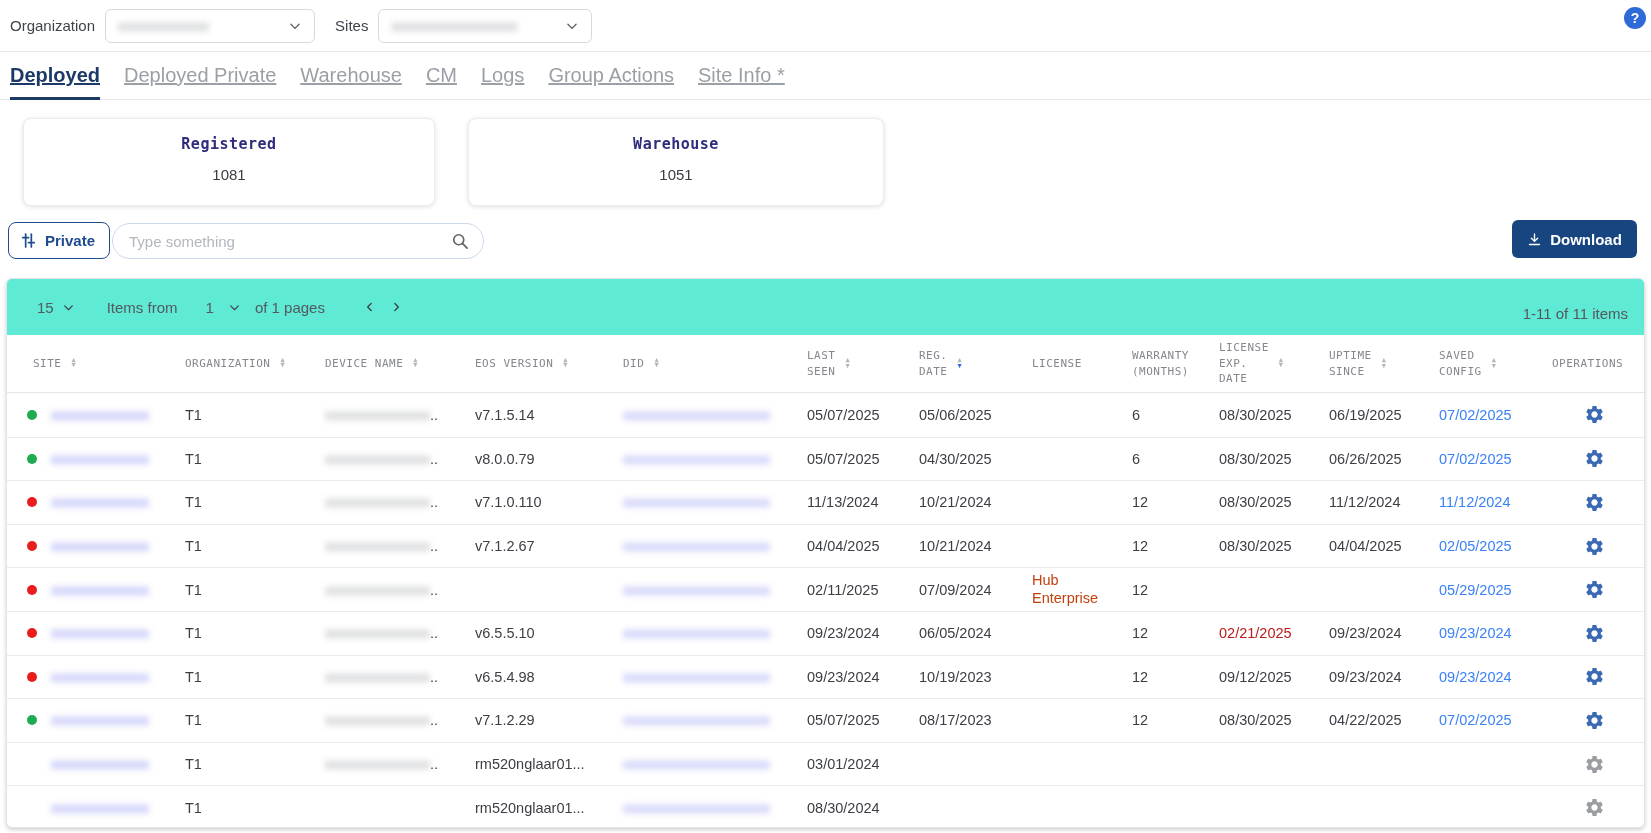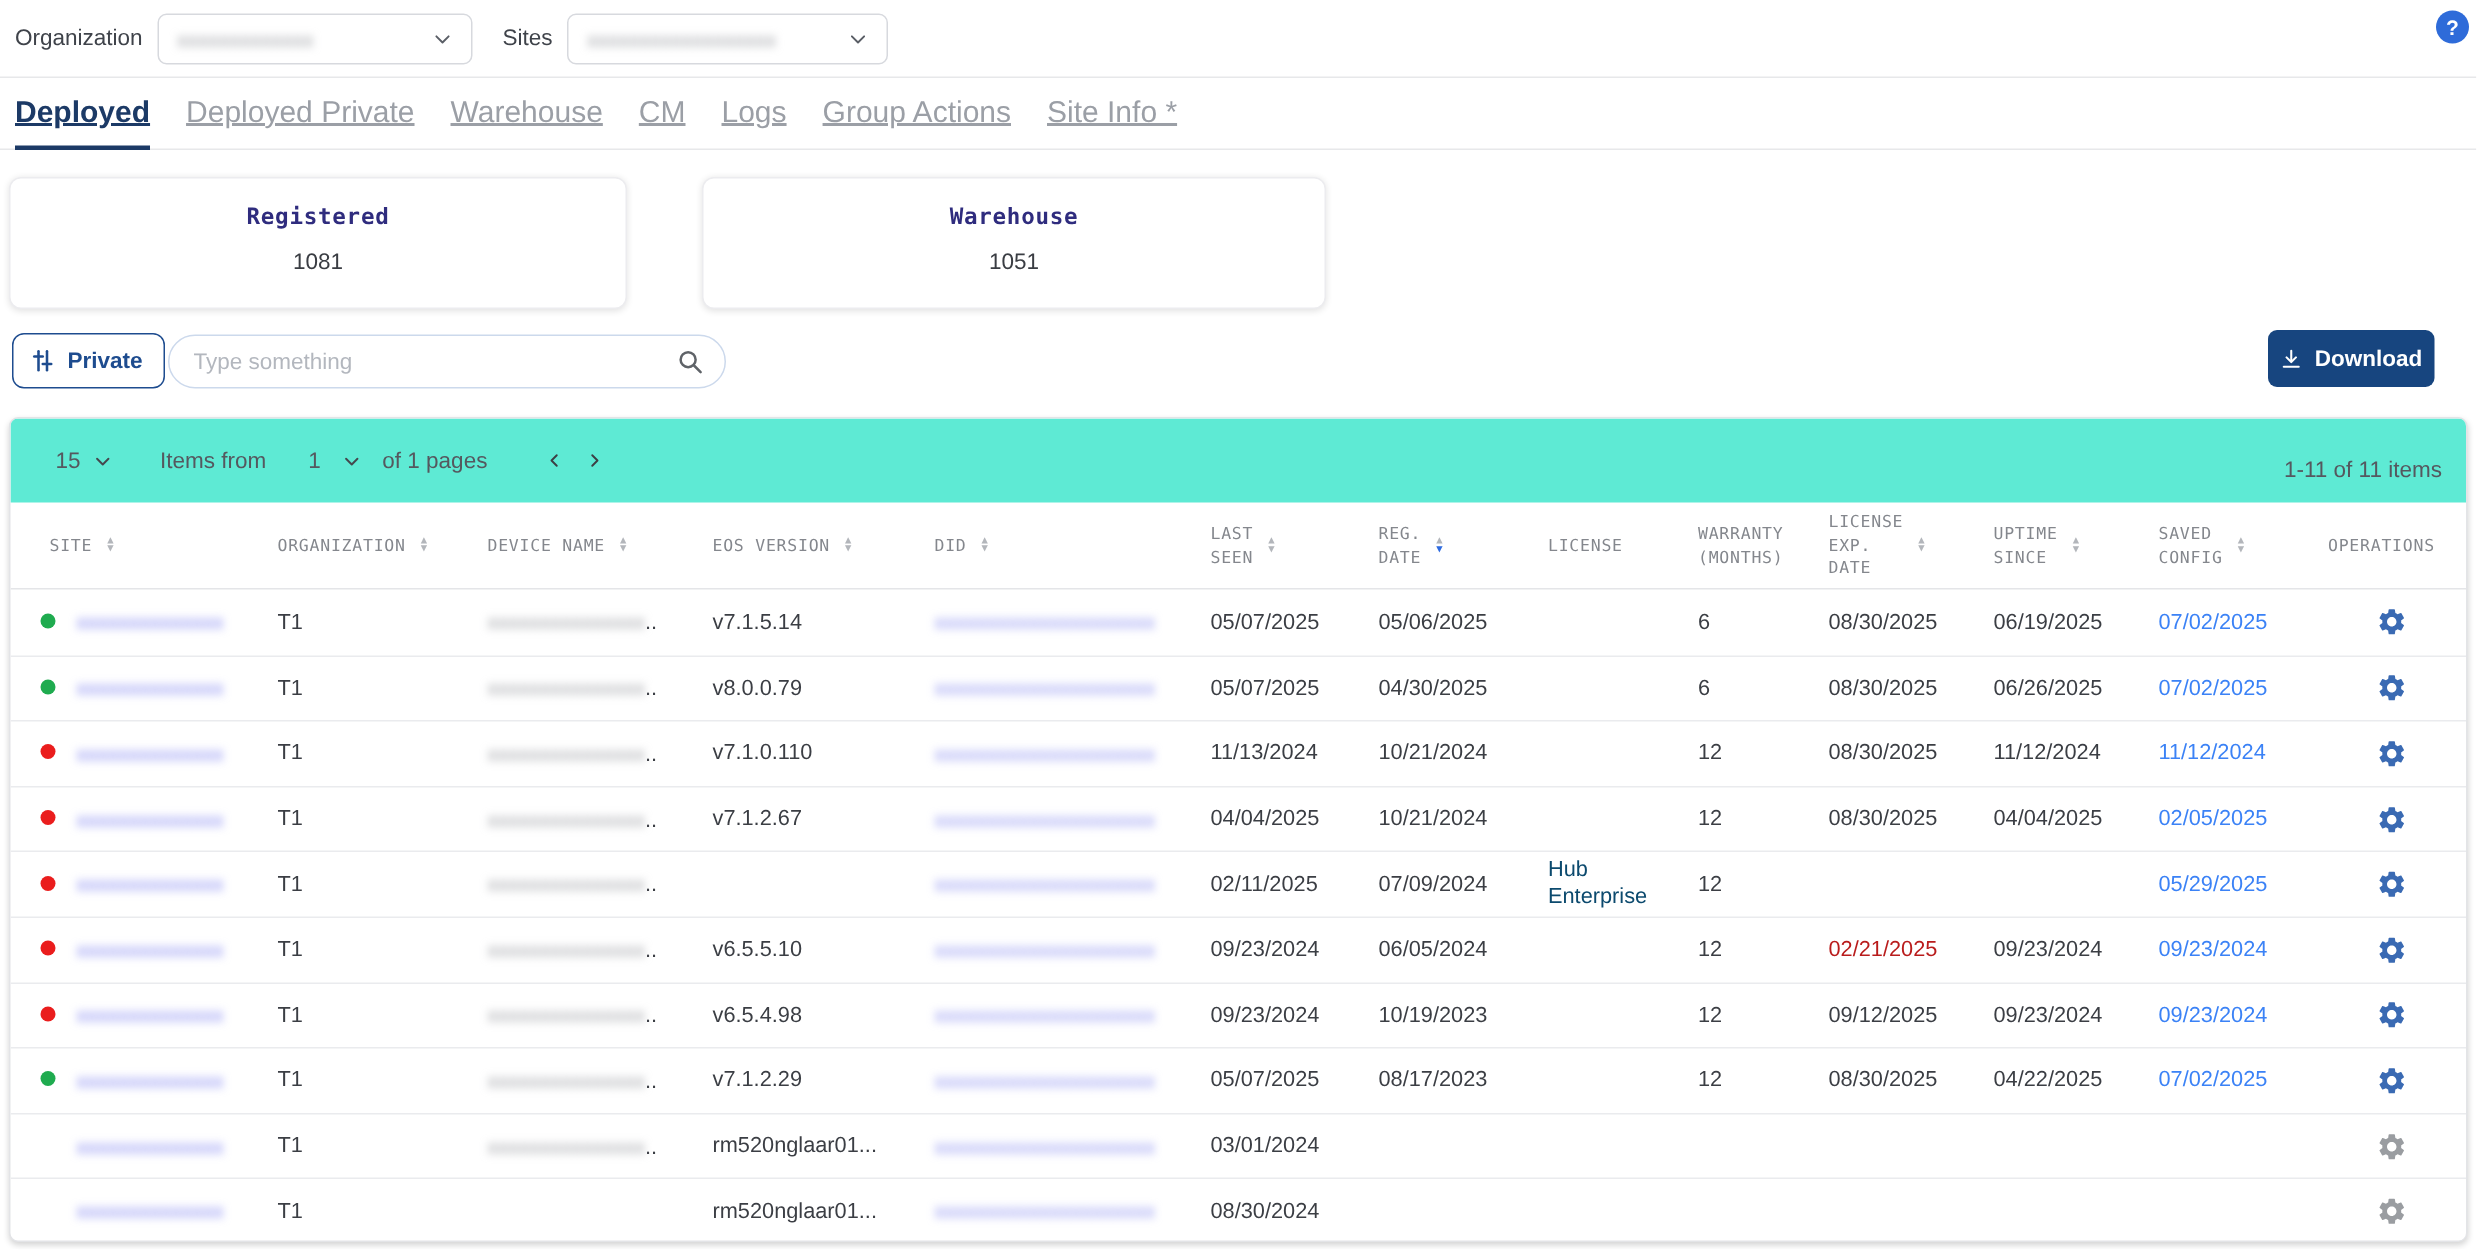--- a/index.html
+++ b/index.html
@@ -24,37 +24,37 @@
   
   .tabs { position:absolute; left:0; top:52px; width:1651px; height:48px;
           border-bottom:1px solid #e7e8ea; display:flex; align-items:stretch; gap:24px; padding-left:10px; }
   .tab { position:relative; display:flex; align-items:center; font-size:20px; color:#9b9fa6; cursor:pointer; white-space:nowrap;text-decoration:underline; }
   .tab.active { color:#1c3a66; font-weight:bold; }
   .tab.active::after { content:""; position:absolute; left:0; right:0; bottom:-1px; height:3px; background:#1c3a66; }
 
   
   .card { position:absolute; top:118px; height:88px; background:#fff; border:1px solid #ececef;
           border-radius:8px; box-shadow:0 1px 5px rgba(0,0,0,0.12); text-align:center; }
-  .card1 { left:6px;  width:412px; }
+  .card1 { left:23px;  width:412px; }
   .card2 { left:468px; width:416px; }
   .card-title { margin-top:16px; font-family:"DejaVu Sans Mono", monospace; font-weight:bold;
                 font-size:15px; color:#2f2c7e; letter-spacing:0.5px; }
   .card-value { margin-top:13px; font-size:15px; color:#3a3d43; }
 
   
   .filter-btn { position:absolute; left:8px; top:222px; height:37px; padding:0 14px 0 11px;
                 border:1.5px solid #1e4c8f; border-radius:8px; background:#fff; color:#1e4c8f;
                 font-weight:bold; font-size:15px; display:flex; align-items:center; gap:8px; cursor:pointer; }
   .search-wrap { position:absolute; left:112px; top:223px; width:372px; height:36px; }
   .search-input { width:100%; height:100%; border:1px solid #ccd9ec; border-radius:18px;
                   padding:0 44px 0 16px; font-size:15px; color:#3a3d43; outline:none;
                   font-family:"Liberation Sans", sans-serif; }
   .search-input::placeholder { color:#b3b7be; }
   .search-icon { position:absolute; right:14px; top:8px; cursor:pointer; }
-  .download-btn { position:absolute; left:1512px; top:220px; width:111px; height:38px;
+  .download-btn { position:absolute; left:1512px; top:220px; width:125px; height:38px;
                   background:#17457f; border:none; border-radius:6px; color:#fff; font-weight:bold;
                   font-size:15px; display:flex; align-items:center; justify-content:center; gap:8px; cursor:pointer;
                   font-family:"Liberation Sans", sans-serif; }
 
   
   .table-card { position:absolute; left:6px; top:278px; width:1639px; height:550px;
                 background:#fff; border:1px solid #e3e4e7; border-radius:6px;
                 box-shadow:0 2px 4px rgba(0,0,0,0.18); overflow:hidden; display:flex; flex-direction:column; }
 
   .pagebar { height:56px; background:#5eead4; display:flex; align-items:center;
@@ -83,21 +83,21 @@
   .td { font-size:14.5px; color:#3b3e44; padding-left:8px; white-space:nowrap; }
   .c-dot { padding-left:20px; }
   .dot { display:inline-block; width:10px; height:10px; border-radius:50%; }
   .dot.green { background:#1fab4f; }
   .dot.red { background:#ea1d1d; }
   .c-site { padding-left:0; }
   .b-site { color:#8084f0; font-size:14px; cursor:pointer; }
   .b-dev { color:#9fa1a6; font-size:14px; }
   .b-did { color:#8b8ff0; font-size:14px; }
   .lnk { color:#3b82f6; cursor:pointer; text-decoration:none; }
-  .lic-lnk { color:#0c4a6e; cursor:pointer; white-space:normal; line-height:1.2; display:inline-block; width:86px; }
+  .lic-lnk { color:#c2410c; cursor:pointer; white-space:normal; line-height:1.2; display:inline-block; width:86px; }
   .c-exp.red { color:#b91c1c; }
   .c-ops { display:flex; justify-content:center; padding-left:0; }
   .gear { cursor:pointer; display:flex; }
   .gear.blue svg { fill:#3a6ab3; }
   .gear.gray svg { fill:#9a9da1; }
 </style>
 </head>
 <body>
 
 <div class="page">

